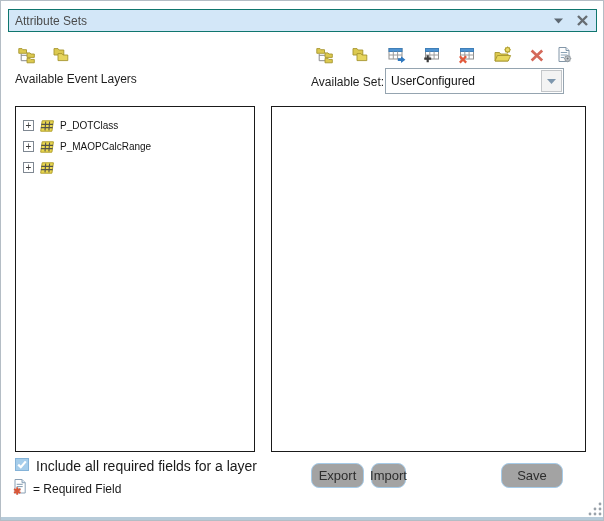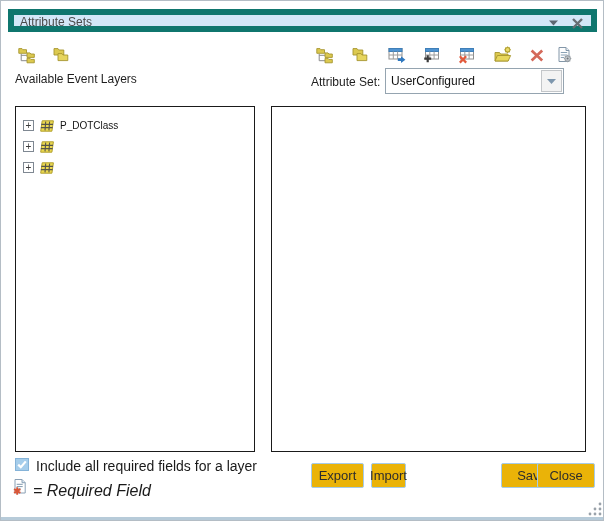--- a/index.html
+++ b/index.html
@@ -11,22 +11,22 @@
     background:#fff; border:1px solid #b4bdc5; overflow:hidden;
   }
   #window::after { 
     content:""; position:absolute; left:0; right:0; bottom:0; height:3px;
     background:#b7cbd9; 
   }
 
   
   .titlebar {
     position:absolute; left:7px; top:8px; width:589px; height:23px;
-    background:#d3e7f8; border:6px solid #0f766e;
-    display:flex; align-items:flex-start;
+    background:#d3e7f8; border:1px solid #0f766e;
+    display:flex; align-items:center;
   }
   .titlebar .title { font-size:12px; color:#4b4b4b; padding-left:6px; flex:1; }
   .tb-btn { width:16px; height:16px; display:flex; align-items:center; justify-content:center; cursor:default; }
   .tb-btn.caret { margin-right:8px; }
   .tb-btn.close { margin-right:6px; }
 
   
   .tool { position:absolute; top:44px; width:20px; height:20px; display:flex; align-items:center; justify-content:center; }
 
   
@@ -60,25 +60,25 @@
   .tree-row .licon { margin:0 5px 0 5px; flex:none; display:flex; }
   .tree-row .lname { font-size:10px; color:#141414; white-space:nowrap; }
 
   
   .checkbox {
     position:absolute; left:14px; top:457px; width:14px; height:13px;
     background:#a5cdeb; border:1px solid #85b3d8; display:flex; align-items:center; justify-content:center;
   }
   .checkbox-label { position:absolute; left:35px; top:457px; font-size:14px; color:#1a1a1a; }
   .legend-icon { position:absolute; left:11px; top:477px; }
-  .legend-label { position:absolute; left:32px; top:481px; font-size:16px; color:#1a1a1a;font-style:italic; }
+  .legend-label { position:absolute; left:32px; top:481px; font-size:12px; color:#1a1a1a; }
 
   .btn {
     position:absolute; top:462px; height:25px;
-    background:#eab308; border:1px solid #a6cbe8; border-radius:2px;
+    background:#a3a3a3; border:1px solid #a6cbe8; border-radius:8px;
     font-size:13px; color:#2d2d2d; text-align:center;
     display:flex; align-items:center; justify-content:center;
     font-family:"Liberation Sans", sans-serif;
   }
   #btn-export { left:310px; width:53px; }
   #btn-import { left:370px; width:35px; }
   #btn-save   { left:500px; width:62px; }
   #btn-close  { left:536px; width:58px; }
 
   .grip { position:absolute; left:586px; top:500px; width:16px; height:16px; }
@@ -184,21 +184,21 @@
       <path d="M11,1.5 v3 h3" fill="#e8eff5" stroke="#8296a8"></path>
       <path d="M5.8,6.5 h6.4 M5.8,9 h6.4 M5.8,11.5 h3.2" stroke="#8aa2b5" fill="none"></path>
       <rect x="9.8" y="9.8" width="5.6" height="5.6" fill="#9aa0a5"></rect>
       <rect x="9.8" y="9.8" width="5.6" height="5.6" fill="#9aa0a5" transform="rotate(45 12.6 12.6)"></rect>
       <circle cx="12.6" cy="12.6" r="2.2" fill="#c9cdd1"></circle>
       <circle cx="12.6" cy="12.6" r="1" fill="#6e747a"></circle>
     </svg>
   </span>
 
   <span class="section-label" style="left:14px; top:71px;">Available Event Layers</span>
-  <span class="section-label" style="left:310px; top:74px;">Attribute Set:</span>
+  <span class="section-label" style="left:310px; top:74px;">Available Set:</span>
 
   <div class="combo">
     <span class="combo-value">UserConfigured</span>
     <span class="combo-btn">
       <svg width="9" height="5" viewBox="0 0 9 5">
           <polygon points="0,0 9,0 4.5,5" fill="#7d96ad"></polygon>
         </svg>
     </span>
   </div>
 
@@ -214,20 +214,21 @@
       <span class="lname">P_DOTClass</span>
     </div>
     <div class="tree-row">
       <span class="expander">+</span>
       <span class="licon">
         <svg width="16" height="16" viewBox="0 0 16 16">
           <polygon points="3.2,2.8 14.4,2.8 12.9,13.2 1.7,13.2" fill="#ecd94f" stroke="#b1a02f"></polygon>
           <path d="M2.3,6.4 H14 M1.9,9.6 H13.6 M6.7,3.6 L6,12.4 M10.6,3.6 L9.9,12.4" stroke="#55544a" stroke-width="1.1" fill="none"></path>
         </svg>
       </span>
+      <span class="lname">P_MAOPCalcRange</span>
     </div>
     <div class="tree-row">
       <span class="expander">+</span>
       <span class="licon">
         <svg width="16" height="16" viewBox="0 0 16 16">
           <polygon points="3.2,2.8 14.4,2.8 12.9,13.2 1.7,13.2" fill="#ecd94f" stroke="#b1a02f"></polygon>
           <path d="M2.3,6.4 H14 M1.9,9.6 H13.6 M6.7,3.6 L6,12.4 M10.6,3.6 L9.9,12.4" stroke="#55544a" stroke-width="1.1" fill="none"></path>
         </svg>
       </span>
     </div>
@@ -248,21 +249,20 @@
       <path d="M10,1.5 v3.2 h3.2" fill="#dce8f2" stroke="#8aa0b5"></path>
       <path d="M4.7,6.3 h6 M4.7,8.6 h6 M4.7,10.9 h4" stroke="#7f98ad" fill="none"></path>
       <path d="M5.2,9.2 V16.8 M2,11.1 L8.4,14.9 M8.4,11.1 L2,14.9" stroke="#d95536" stroke-width="1.9" fill="none"></path>
     </svg>
   </span>
   <span class="legend-label">= Required Field</span>
 
   <div class="btn" id="btn-export">Export</div>
   <div class="btn" id="btn-import">Import</div>
   <div class="btn" id="btn-save">Save</div>
-  <div class="btn" id="btn-close">Close</div>
 
   <span class="grip">
     <svg width="16" height="16" viewBox="0 0 16 16">
       <g fill="#9aa2aa">
         <circle cx="13" cy="3" r="1.4"></circle>
         <circle cx="8" cy="8" r="1.4"></circle>
           <circle cx="13" cy="8" r="1.4"></circle>
         <circle cx="3" cy="13" r="1.4"></circle>
           <circle cx="8" cy="13" r="1.4"></circle>
           <circle cx="13" cy="13" r="1.4"></circle>

